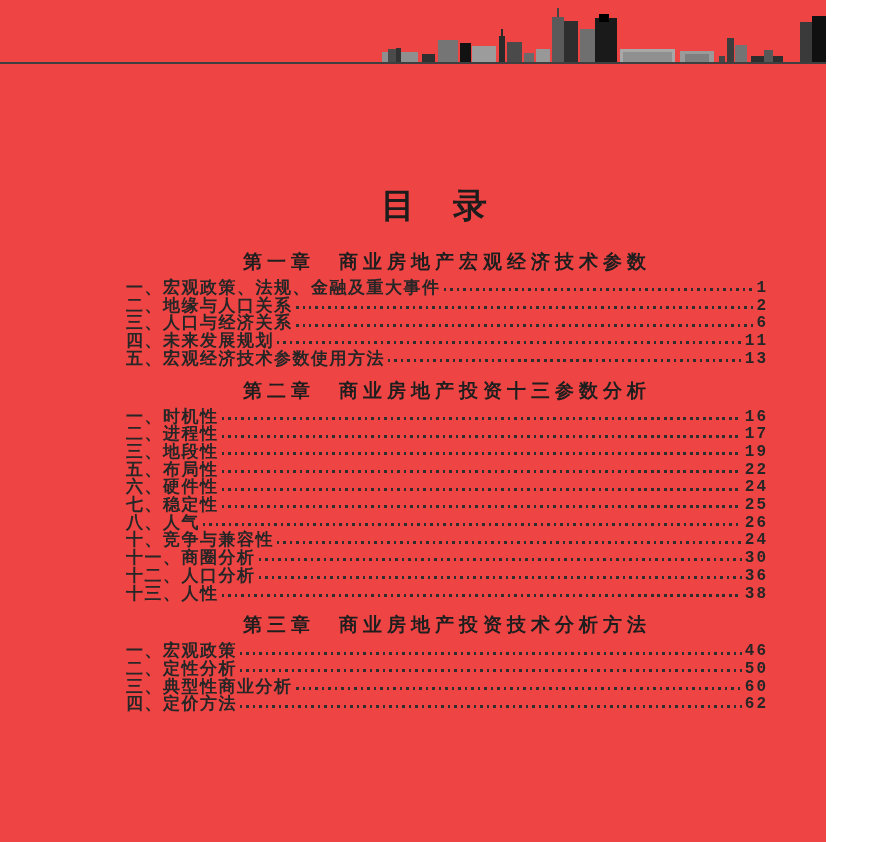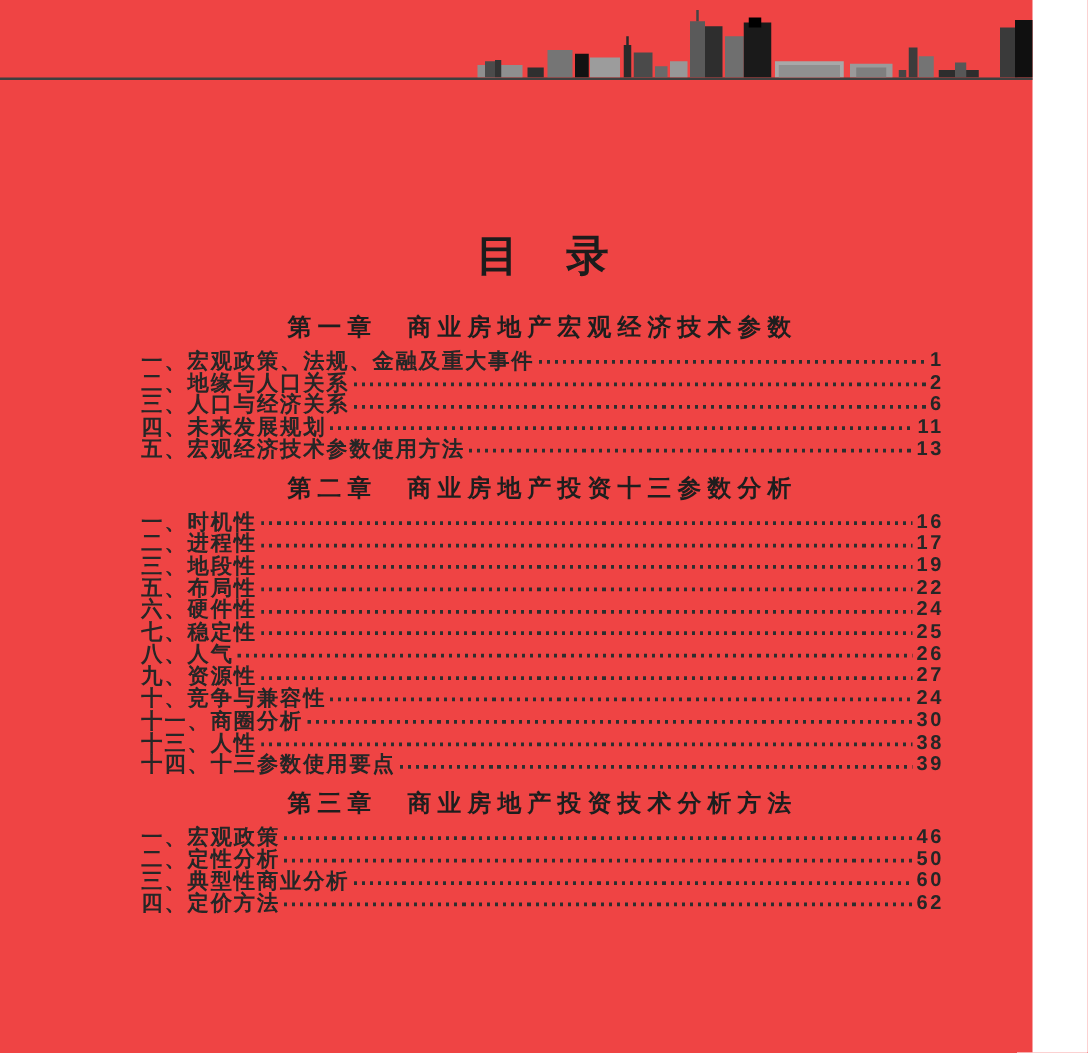--- a/index.html
+++ b/index.html
@@ -28,22 +28,23 @@
     position: absolute; top: 186px; left: 0;
     width: 870px;
     text-align: center;
     font-size: 34px;
     font-weight: bold;
     letter-spacing: 2px;
     line-height: 38px;
     color: #1c1c1c;
   }
   .content {
-    position: absolute; top: 240px; left: 113px;
+    position: absolute; top: 240px; left: 126px;
     width: 642px;
+    font-family: Liberation Mono, monospace;
   }
   .chapter-heading {
     text-align: center;
     font-size: 19px;
     font-weight: bold;
     letter-spacing: 5px;
     line-height: 22px;
     margin-top: 12px;
     margin-bottom: 6px;
     color: #1e1e1e;
@@ -193,50 +194,45 @@
     <span class="leader"></span>
     <span class="entry-page">25</span>
   </div>
 
   <div class="entry">
     <span class="entry-label">八、人气</span>
     <span class="leader"></span>
     <span class="entry-page">26</span>
   </div>
 
-  <div class="entry">
-    <span class="entry-label">九、资源性</span>
-    <span class="leader"></span>
-    <span class="entry-page">27</span>
-  </div>
 
   <div class="entry">
     <span class="entry-label">十、竞争与兼容性</span>
     <span class="leader"></span>
     <span class="entry-page">24</span>
   </div>
 
   <div class="entry">
     <span class="entry-label">十一、商圈分析</span>
     <span class="leader"></span>
     <span class="entry-page">30</span>
   </div>
 
+  <div class="entry">
+    <span class="entry-label">十二、人口分析</span>
+    <span class="leader"></span>
+    <span class="entry-page">36</span>
+  </div>
 
   <div class="entry">
     <span class="entry-label">十三、人性</span>
     <span class="leader"></span>
     <span class="entry-page">38</span>
   </div>
 
-  <div class="entry">
-    <span class="entry-label">十四、十三参数使用要点</span>
-    <span class="leader"></span>
-    <span class="entry-page">39</span>
-  </div>
 </div>
   </section>
 
   <section class="chapter">
     <h2 class="chapter-heading">第三章　商业房地产投资技术分析方法</h2>
     <div class="entries">
   <div class="entry">
     <span class="entry-label">一、宏观政策</span>
     <span class="leader"></span>
     <span class="entry-page">46</span>

